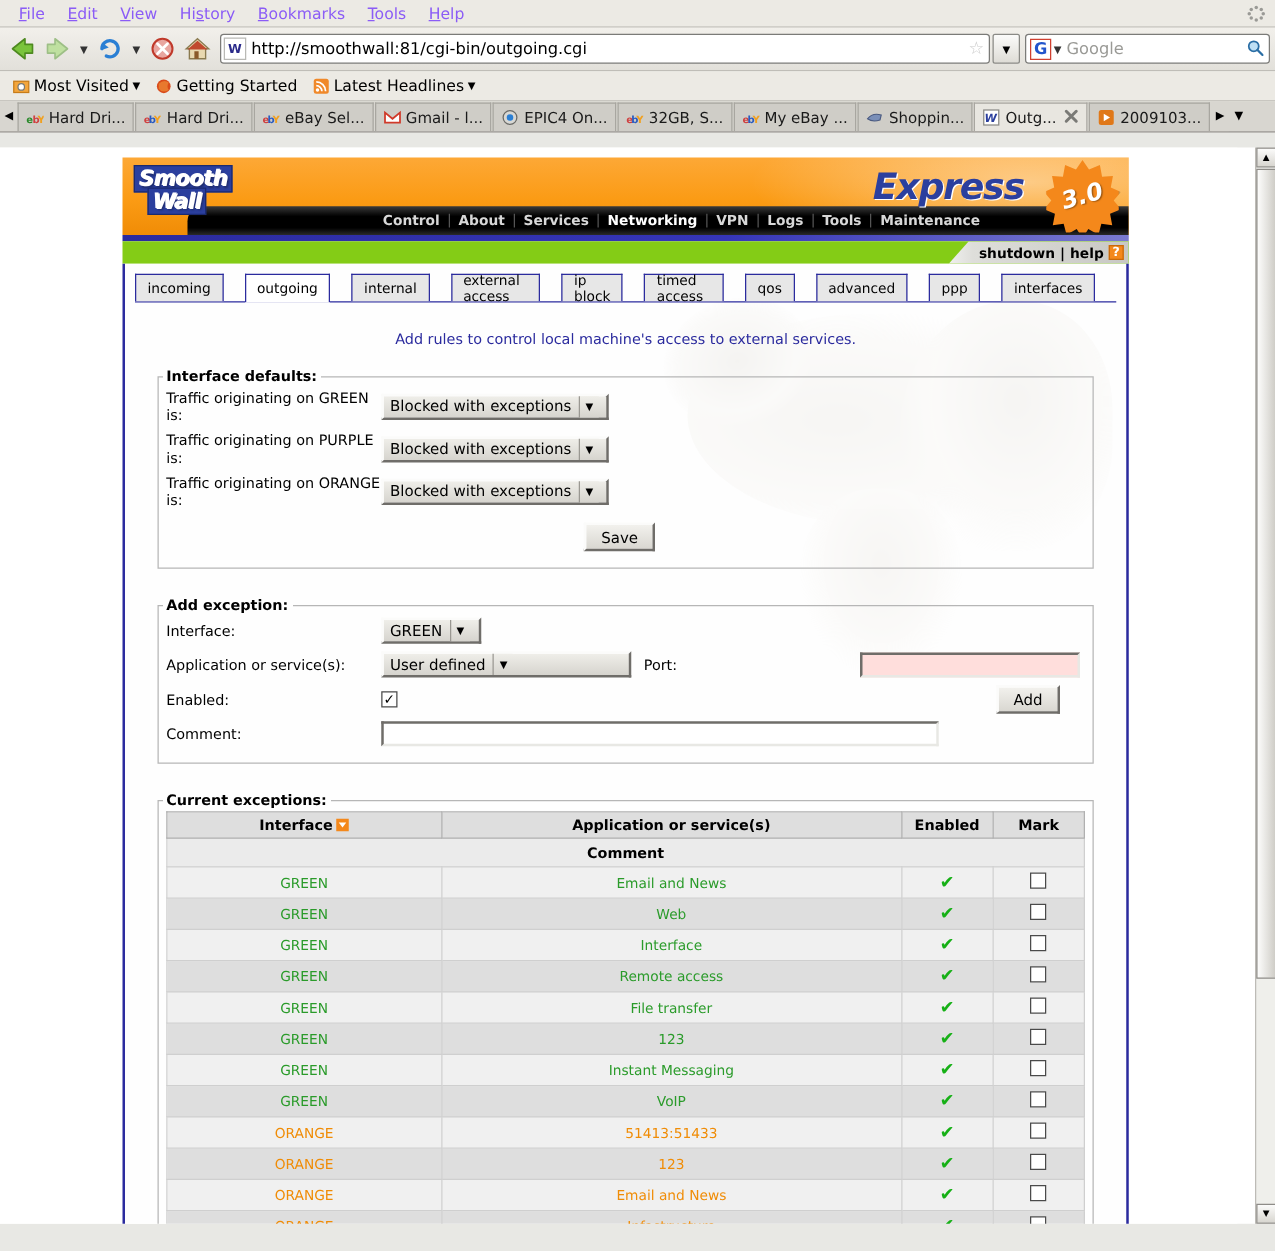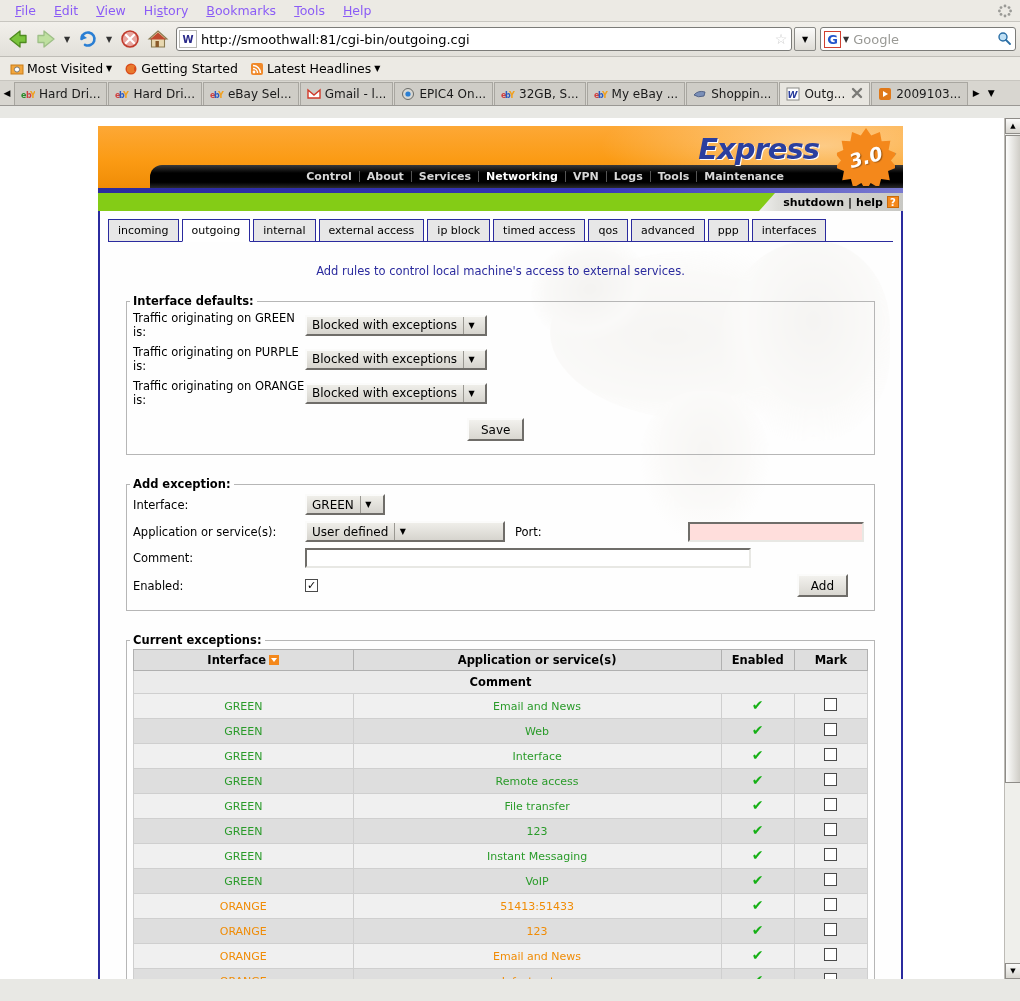--- a/index.html
+++ b/index.html
@@ -266,21 +266,21 @@
     display:flex; align-items:flex-end; height:23px;
     border-bottom: 1px solid #2b2b9e;
     margin: 0 8px 0 8px;
     position:relative; z-index:2;
   }
   .swtab {
     height: 22px; border:1px solid #2b2b9e; border-bottom:none;
     background: #e7e7e7;
     display:flex;align-items:center;justify-content:center;
     font-size: 11px; color:#000; padding: 0 9px;
-    margin-right: 3px;
+    margin-right: 17px;
   }
   .swtab.active {
     background:#fff; height:23px; position:relative; top:1px;
     border-bottom:1px solid #fff;
     font-weight:normal;
   }
 
   .sw-intro {
     text-align:center; color:#2b2b9e; font-size:11.5px;
     padding: 22px 0 16px 0;
@@ -567,20 +567,24 @@
     <div class="tab-scroll-r">▶</div>
     <div class="tab-all">▼</div>
   </div>
 
   <div class="viewport">
     <div class="page">
 
       <div class="sw-wrap">
 
         <div class="sw-header">
+          <div class="sw-logo">
+            <span class="l1">Smooth</span>
+            <span class="l2">Wall</span>
+          </div>
           <div class="sw-express">Express</div>
           <div class="sw-badge">
             <span class="star"></span>
             <span class="num">3.0</span>
           </div>
           <div class="sw-navbar">
             <a href="#">Control</a>
             <a href="#">About</a>
             <a href="#">Services</a>
             <a href="#" class="current">Networking</a>
@@ -664,28 +668,28 @@
             <div class="row">
               <span class="lbl lbl-w2">Application or service(s):</span>
               <span class="fake-sel" style="width:200px">
                 <span class="txt">User defined</span>
                 <span class="arw">▼</span>
               </span>
               <span class="lbl" style="margin-left:10px;">Port:</span>
               <span class="txtfield pink" style="width:176px;margin-left:146px;"></span>
             </div>
             <div class="row">
-              <span class="lbl lbl-w2">Comment:</span>
-              <span class="txtfield" style="width:446px;"></span>
-            </div>
-            <div class="row">
               <span class="lbl lbl-w2">Enabled:</span>
               <span class="chk">✓</span>
               <span style="flex:1"></span>
               <button class="sw-btn" style="margin-right:26px;">Add</button>
+            </div>
+            <div class="row">
+              <span class="lbl lbl-w2">Comment:</span>
+              <span class="txtfield" style="width:446px;"></span>
             </div>
           </fieldset>
 
           <fieldset class="sw-fs" style="padding-bottom:4px;">
             <legend>Current exceptions:</legend>
             <table class="exc">
               <thead>
                 <tr>
                   <th style="width:210px">
                     <span>Interface</span><span class="sortico"></span>

